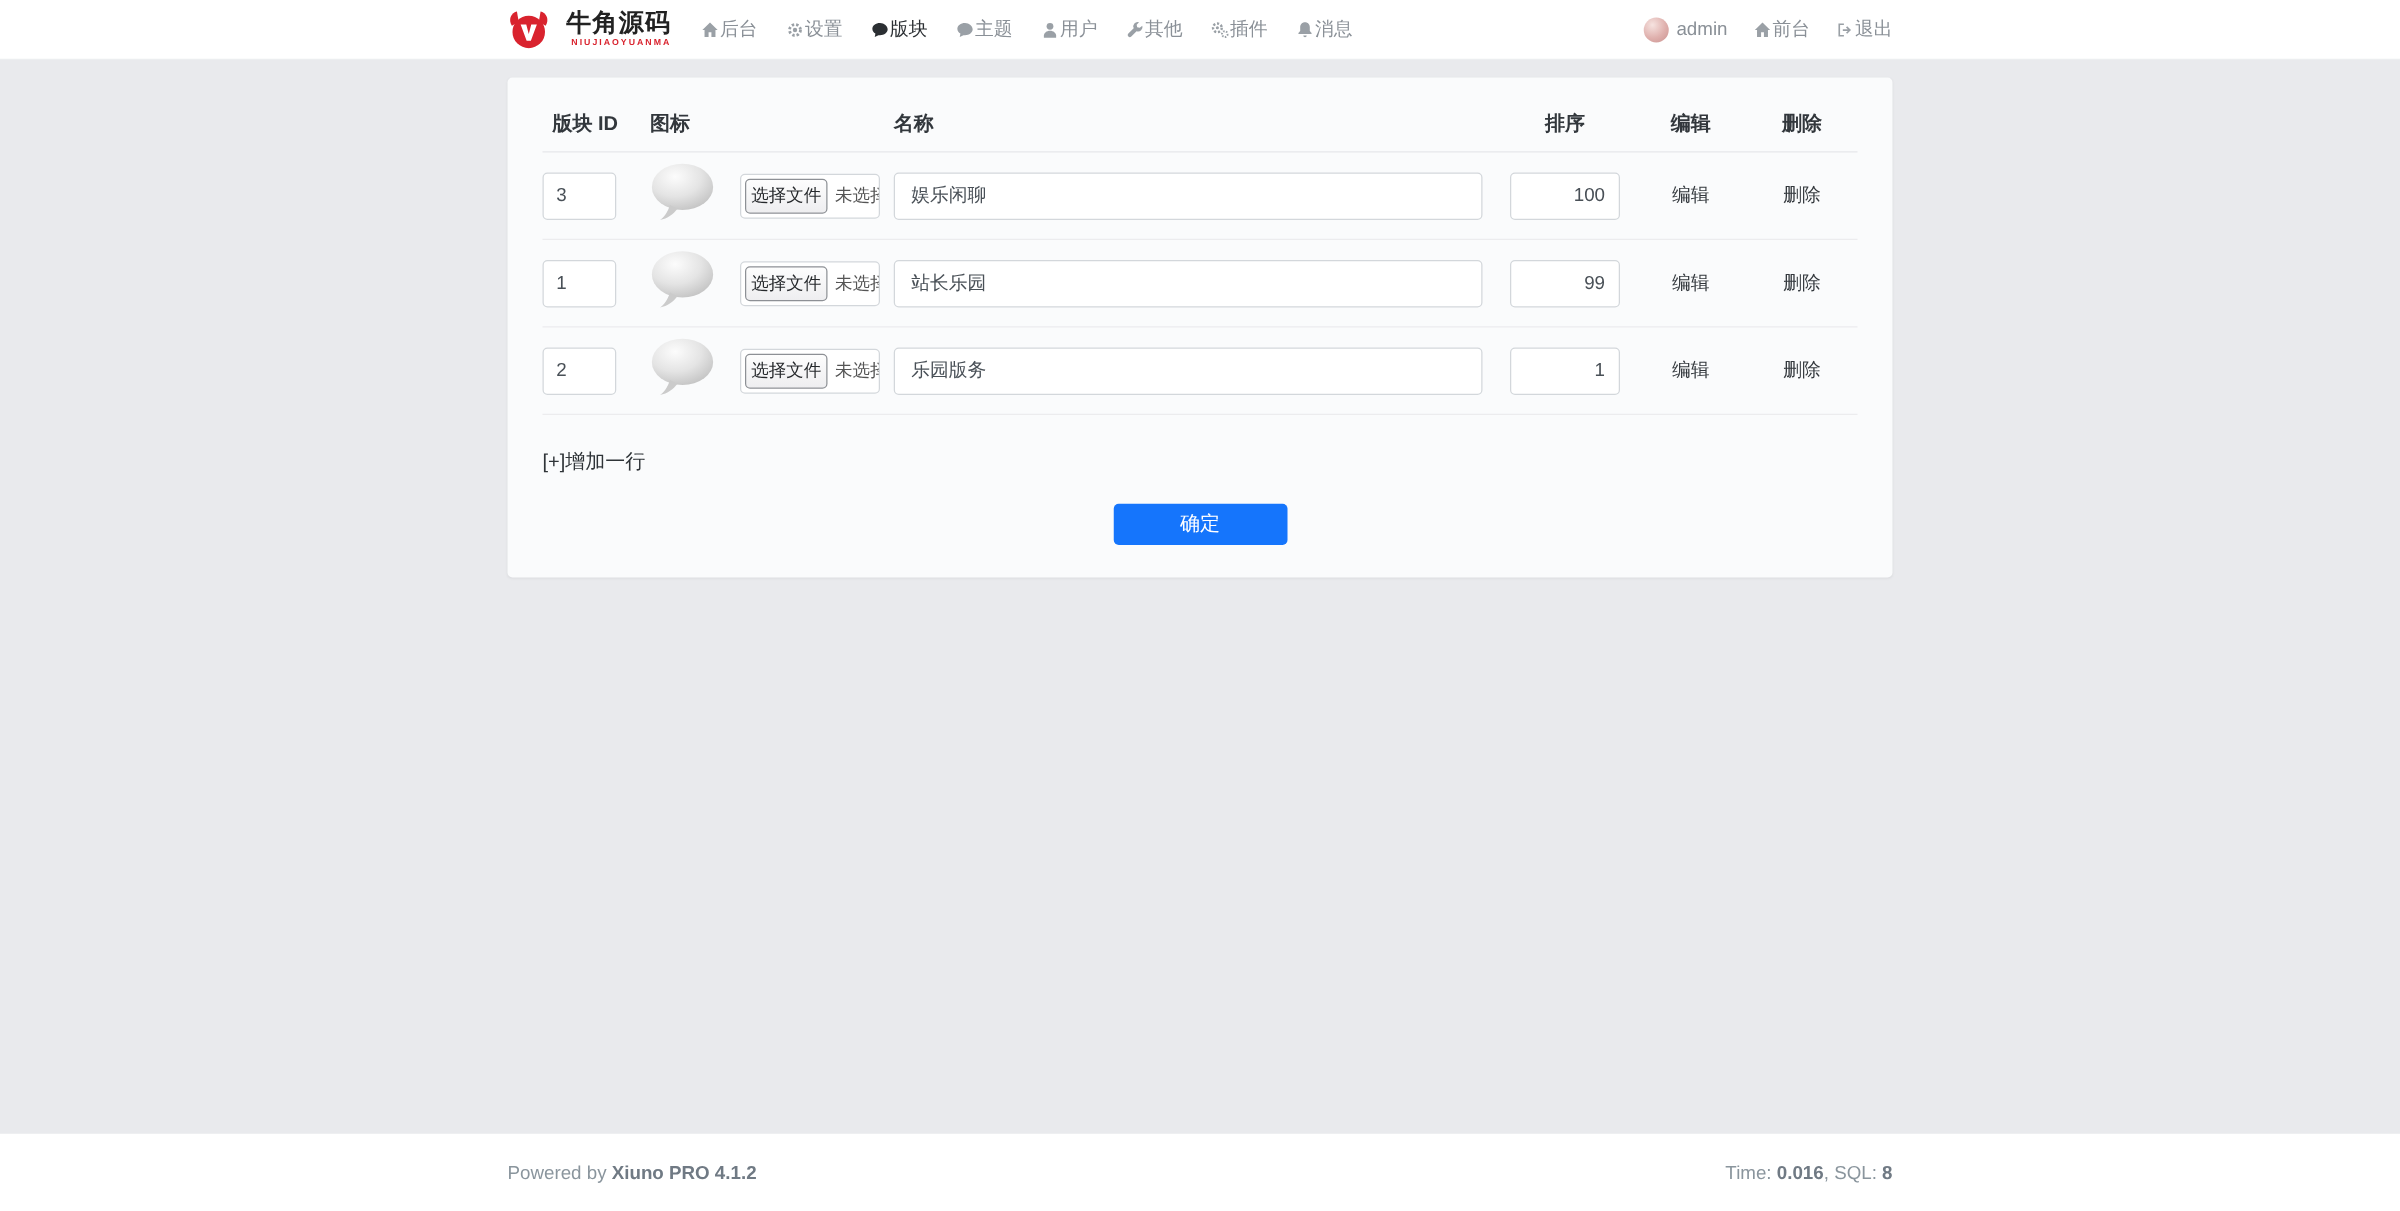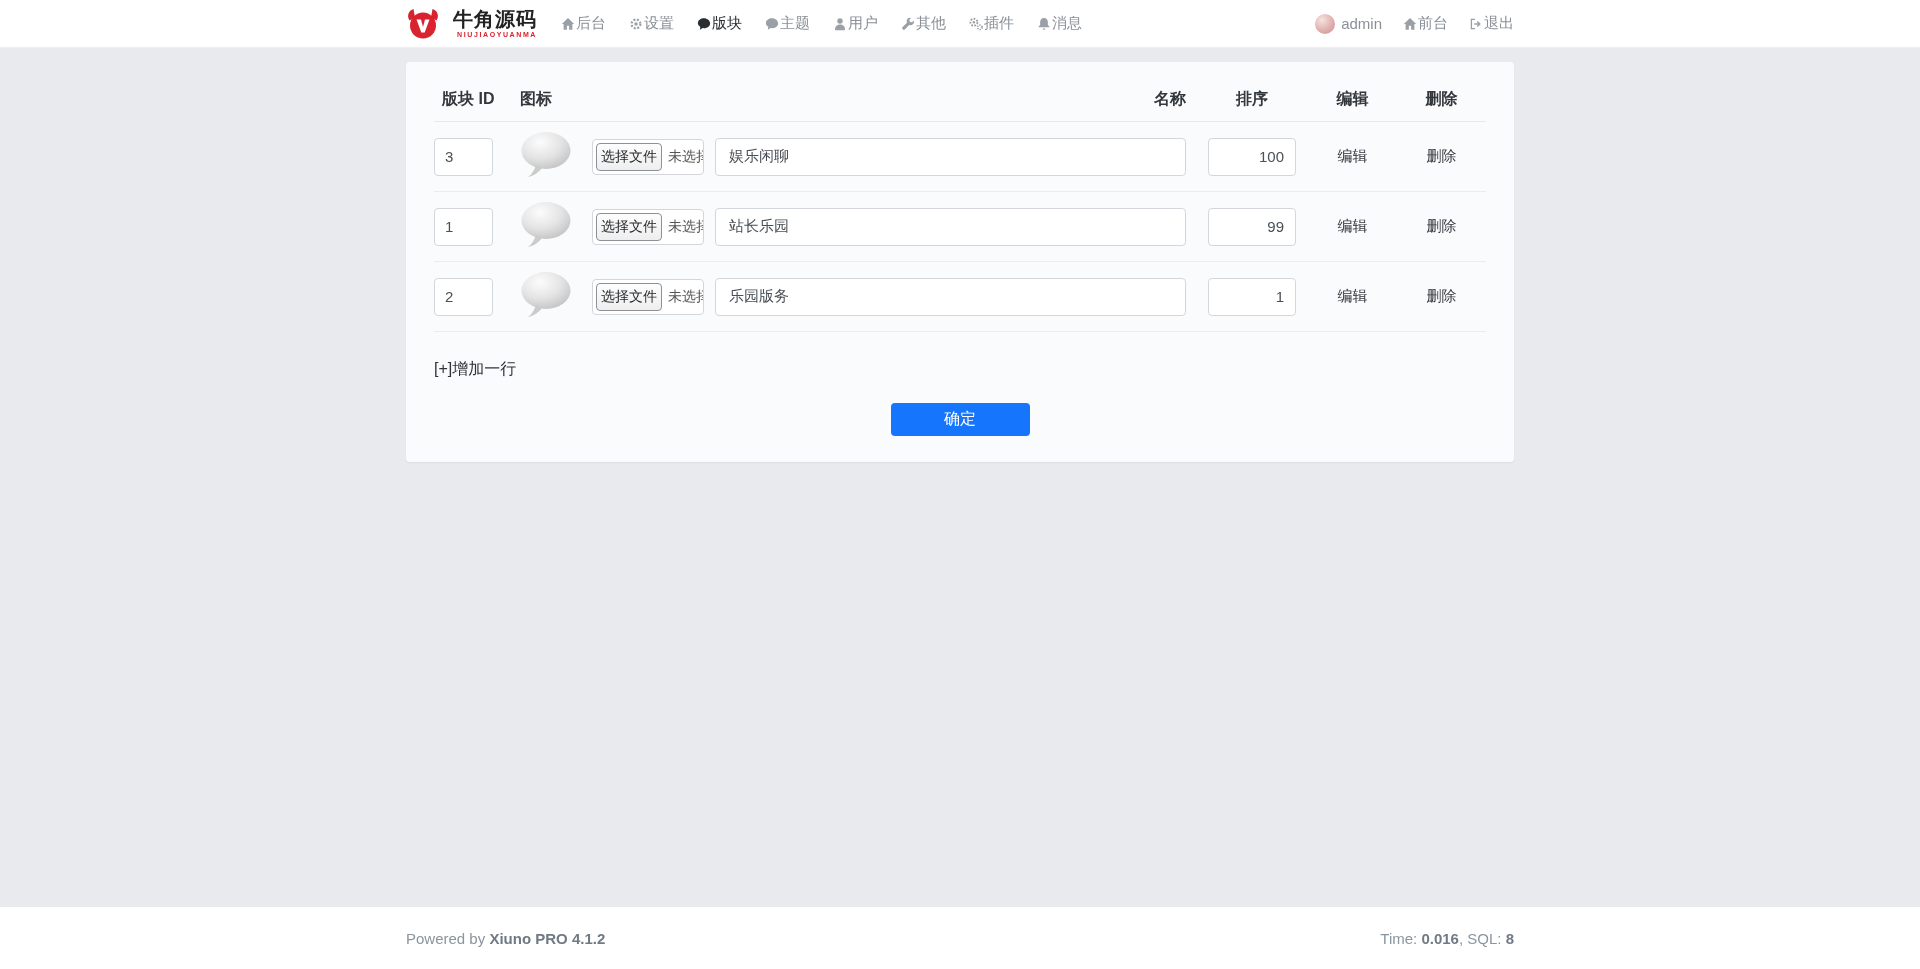--- a/index.html
+++ b/index.html
@@ -33,21 +33,21 @@
   .thead { display:flex; align-items:center; height:60px; padding-top:16px; border-bottom:1px solid #e6e8ea;
            font-size:16px; font-weight:bold; color:#32373c; }
   .trow { display:flex; align-items:center; height:70px; border-bottom:1px solid #ececee; }
   .c-id   { width:86px;  flex:none; }
   .c-icon { width:72px;  flex:none; }
   .c-file { width:123px; flex:none; }
   .c-name { flex:1; padding-right:22px; }
   .c-sort { width:100px; flex:none; }
   .c-edit, .c-del { width:89px; flex:none; text-align:center; }
   .thead .c-id { padding-left:8px; }
-  .thead .c-name { text-align:right; }
+  .thead .c-name { text-align:left; }
   .thead .c-sort { text-align:center; padding-right:12px; }
 
   input.txt { height:38px; border:1px solid #d3d7db; border-radius:4px; background:#fff; color:#495057;
               font-size:15px; font-family:inherit; outline:none; }
   .in-id   { width:59px; padding:0 10px; }
   .in-name { width:100%; padding:0 13px; }
   .in-sort { width:88px; padding:0 11px;text-align:right; }
 
   .filebox { width:112px; height:36px; border:1px solid #d3d7db; border-radius:4px; background:#fff;
              display:flex; align-items:center; padding-left:3px; overflow:hidden; white-space:nowrap; cursor:pointer; }

